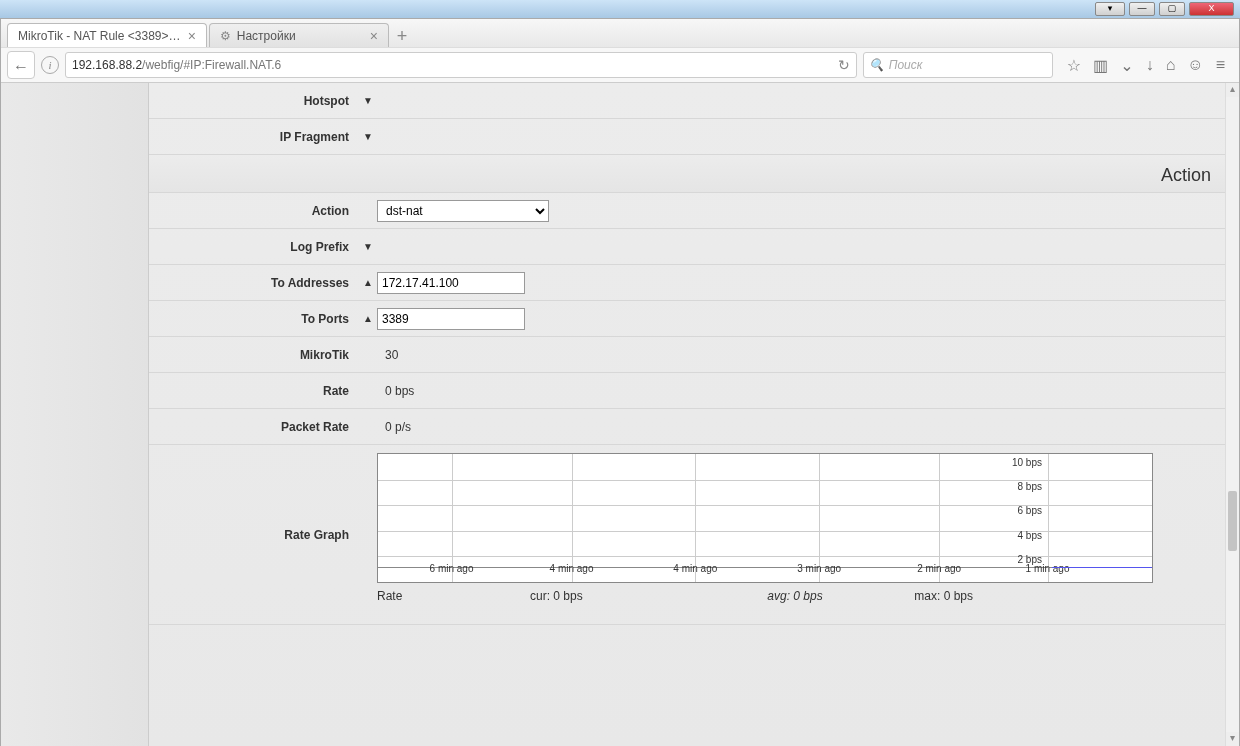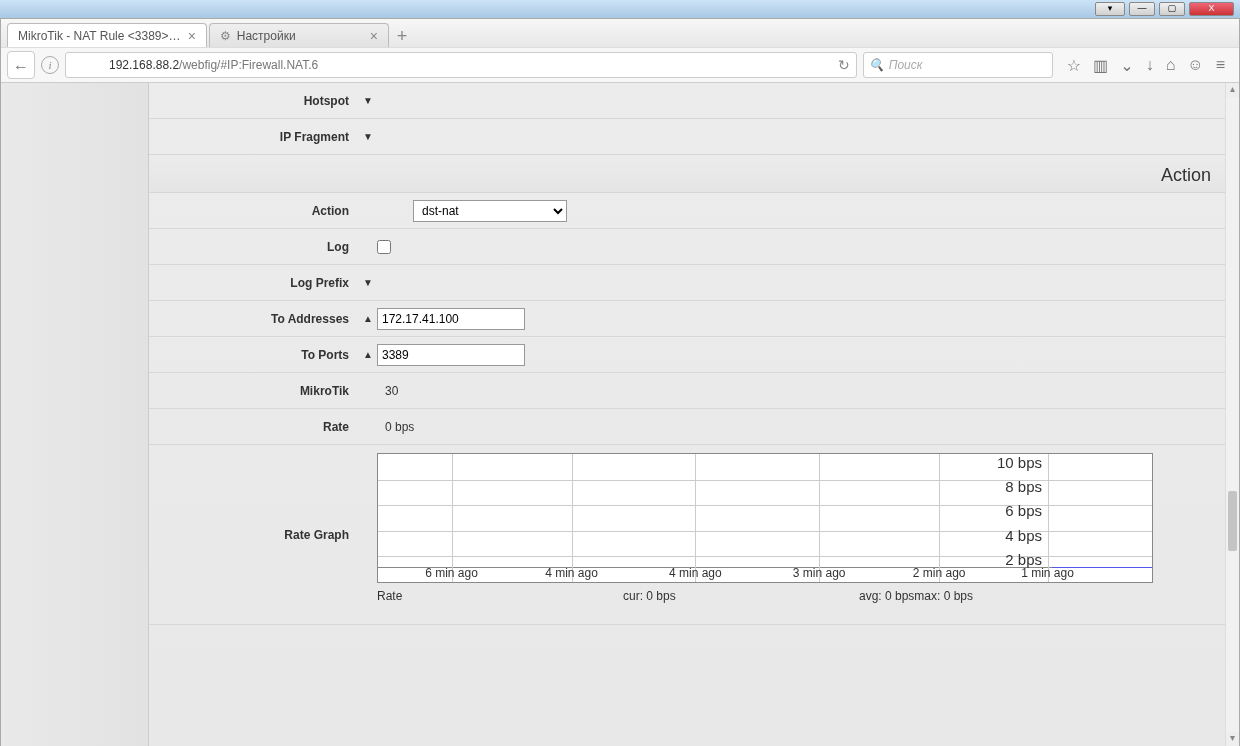--- a/index.html
+++ b/index.html
@@ -89,21 +89,21 @@
   }
   .info-icon {
     width:18px;height:18px;border:1px solid #aaa;border-radius:50%;
     display:inline-flex;align-items:center;justify-content:center;
     color:#888;font-size:11px;font-style:italic;font-family:serif;
   }
   .urlbar {
     flex:1;height:26px;border:1px solid #ccc;border-radius:3px;background:#fff;
     display:flex;align-items:center;padding:0 6px;
   }
-  .urltext { flex:1;color:#777;margin-left:37px; }
+  .urltext { flex:1;color:#777; }
   .reload { color:#888; cursor:pointer; font-size:14px; }
   .searchbar {
     width:190px;height:26px;border:1px solid #ccc;border-radius:3px;background:#fff;
     display:flex;align-items:center;gap:4px;padding:0 6px;color:#aaa;font-style:italic;
   }
   .iconrow { display:flex;align-items:center;gap:12px;padding:0 8px;color:#777;font-size:16px; }
   .iconrow span { cursor:pointer; }
 
   
   .viewport {
@@ -147,38 +147,38 @@
   }
   .val { color:#333;padding-left:8px; }
   .section-head {
     text-align:right;font-size:18px;color:#333;
     padding:10px 14px 6px;border-bottom:1px solid #d7d7d7;
     background:linear-gradient(to bottom,#ececec,#e5e5e5);
   }
   select.control, input.textctrl {
     height:22px;border:1px solid #999;background:#fff;padding:1px 4px;font-size:12px;
   }
-  select.control { width:154px;margin-left:36px; }
+  select.control { width:172px; }
   input.textctrl { width:148px; }
   input[type=checkbox].cb { width:14px;height:14px; }
 
   
   .graph-wrap { padding:4px 0; }
   .graph {
     width:776px;height:130px;border:1px solid #888;background:#fff;position:relative;
   }
   .graph .gridline-h { position:absolute;left:0;right:0;border-top:1px solid #ccc; }
   .graph .gridline-v { position:absolute;top:0;bottom:0;border-left:1px solid #ccc; }
-  .graph .ylbl { position:absolute;right:110px;font-size:15px;color:#333;transform:translateY(-50%); }
-  .graph .xlbl { position:absolute;bottom:2px;font-size:12px;color:#333;transform:translateX(-50%); }
+  .graph .ylbl { position:absolute;right:110px;font-size:10px;color:#333;transform:translateY(-50%); }
+  .graph .xlbl { position:absolute;bottom:8px;font-size:10px;color:#333;transform:translateX(-50%); }
   .graph .plotline { position:absolute;bottom:14px;right:0;width:100px;height:1px;background:#55e; }
   .legendrow { display:flex;width:776px;padding:6px 0 0;color:#333;font-size:12px; }
   .legendrow .lg-lbl{width:60px;}
-  .legendrow .lg-cur{flex:1;text-align:right;}
-  .legendrow .lg-avg{flex:1;text-align:right;}
+  .legendrow .lg-cur{flex:1;text-align:center;}
+  .legendrow .lg-avg{flex:1;text-align:center;font-style:italic;}
   .legendrow .lg-max{flex:1;text-align:left;}
 </style>
 </head>
 <body>
 
 <div class="os-titlebar">
   <div class="os-btn dropdown">▾</div>
   <div class="os-btn">—</div>
   <div class="os-btn">▢</div>
   <div class="os-btn close">X</div>
@@ -242,25 +242,20 @@
       <div class="section-head">Action</div>
 
       <div class="row">
         <div class="label">Action</div>
         <div class="toggle"></div>
         <select class="control">
           <option>dst-nat</option>
         </select>
       </div>
       <div class="row">
-        <div class="label">Log</div>
-        <div class="toggle"></div>
-        <input type="checkbox" class="cb" style="">
-      </div>
-      <div class="row">
         <div class="label">Log Prefix</div>
         <div class="toggle">▼</div>
       </div>
       <div class="row">
         <div class="label">To Addresses</div>
         <div class="toggle">▲</div>
         <input class="textctrl" value="172.17.41.100" style="">
       </div>
       <div class="row">
         <div class="label">To Ports</div>
@@ -271,20 +266,25 @@
 
       <div class="row">
         <div class="label">MikroTik</div>
         <div class="toggle"></div>
         <div class="val">30</div>
       </div>
       <div class="row">
         <div class="label">Rate</div>
         <div class="toggle"></div>
         <div class="val">0 bps</div>
+      </div>
+      <div class="row">
+        <div class="label">Packet Rate</div>
+        <div class="toggle"></div>
+        <div class="val">0 p/s</div>
       </div>
 
       <div class="row" style="align-items:stretch;min-height:180px">
         <div class="label" style="display:flex;align-items:center;justify-content:flex-end">Rate Graph</div>
         <div class="toggle"></div>
         <div class="graph-wrap">
           <div class="graph">
             <div class="gridline-h" style="top:20%"></div>
             <div class="gridline-h" style="top:40%"></div>
             <div class="gridline-h" style="top:60%"></div>

